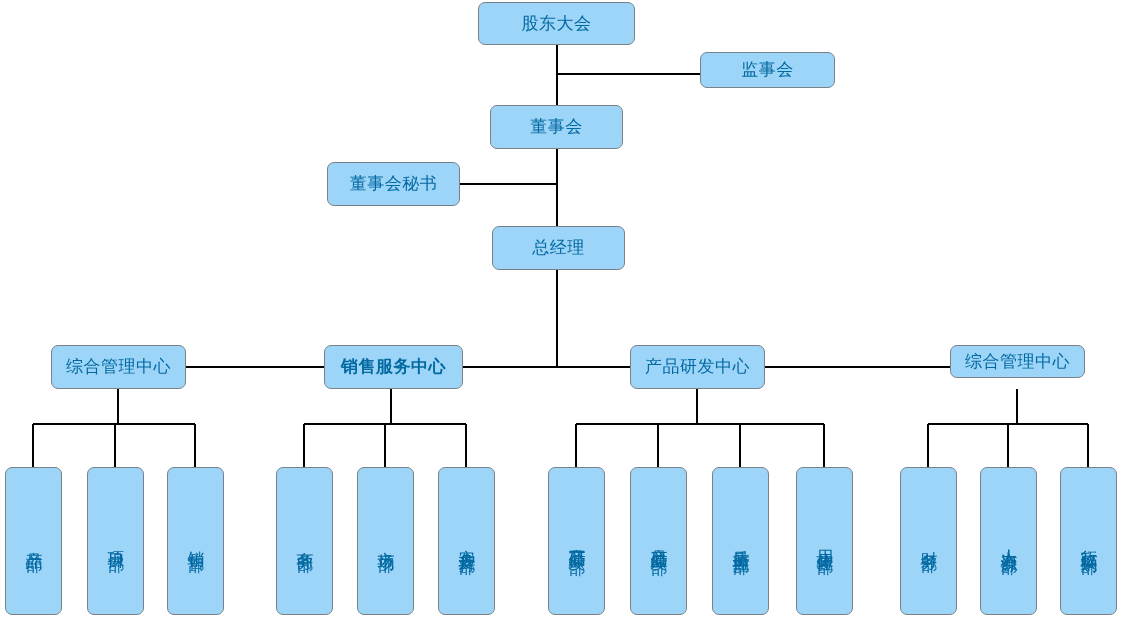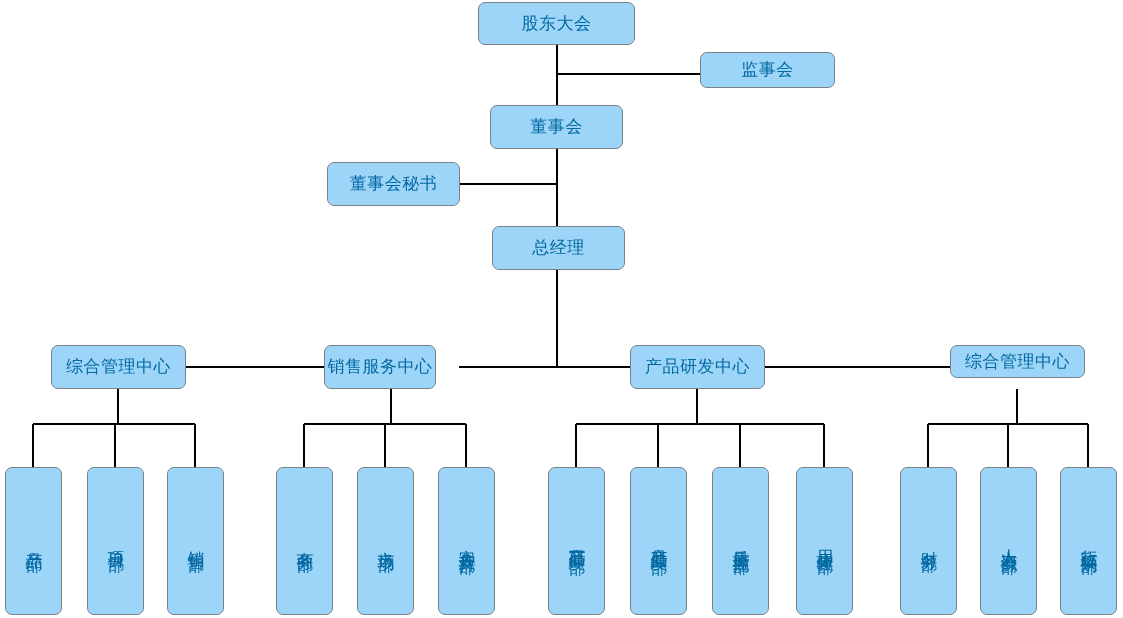--- a/index.html
+++ b/index.html
@@ -126,21 +126,21 @@
   </div>
 
   <div class="node horizontal" style="left:492px; top:226px; width:133px; height:44px;">
     <span class="node-label">总经理</span>
   </div>
 
   <div class="node horizontal" style="left:51px; top:345px; width:135px; height:44px;">
     <span class="node-label">综合管理中心</span>
   </div>
 
-  <div class="node horizontal" style="left:324px; top:345px; width:112px; height:44px;">
+  <div class="node horizontal" style="left:324px; top:345px; width:139px; height:44px;font-weight:bold;">
     <span class="node-label">销售服务中心</span>
   </div>
 
   <div class="node horizontal" style="left:630px; top:345px; width:135px; height:44px;">
     <span class="node-label">产品研发中心</span>
   </div>
 
   <div class="node horizontal" style="left:950px; top:345px; width:135px; height:33px;">
     <span class="node-label">综合管理中心</span>
   </div>

